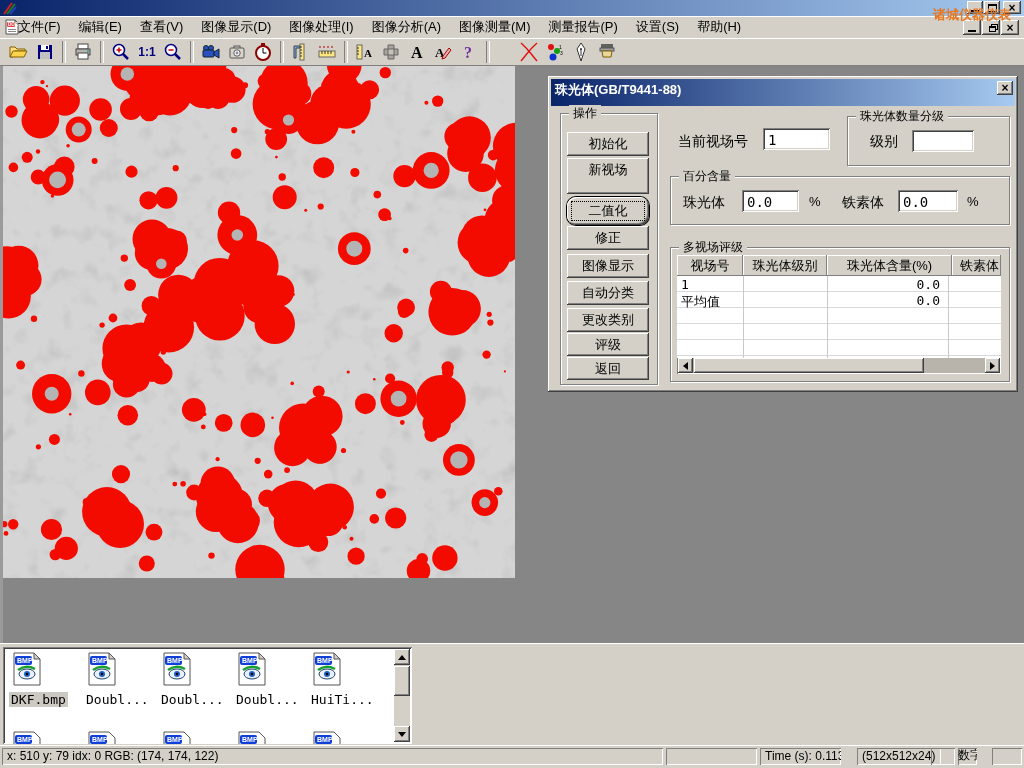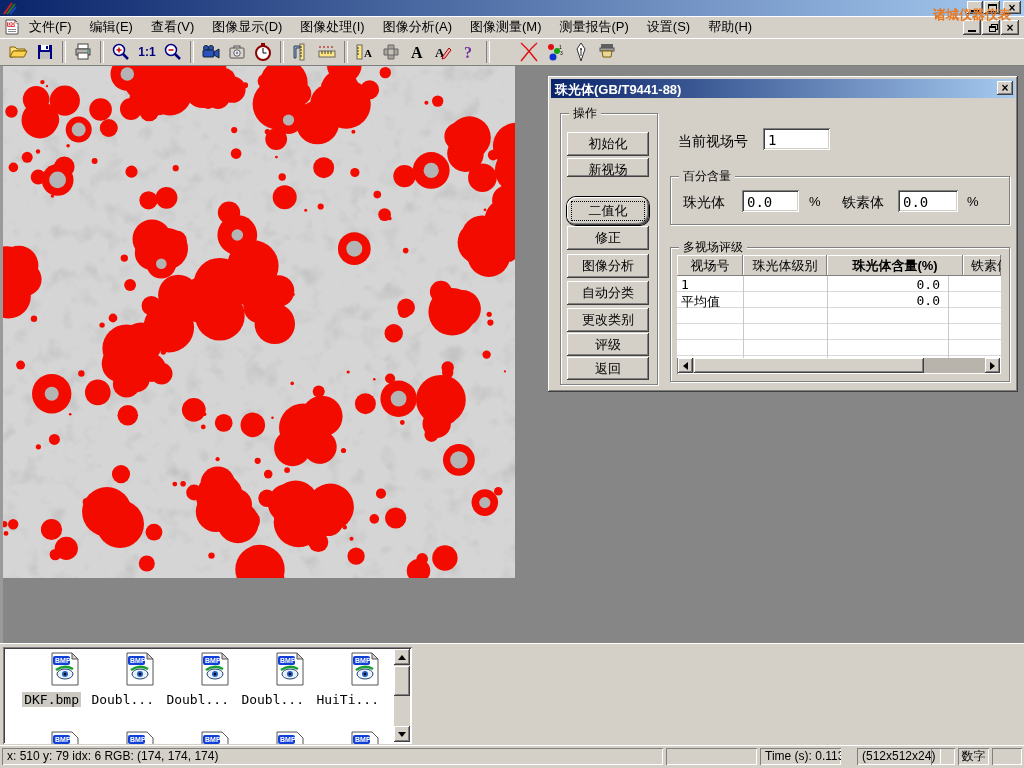--- a/index.html
+++ b/index.html
@@ -37,21 +37,21 @@
          display:flex;align-items:center;justify-content:center;box-sizing:border-box;flex:none;overflow:hidden;white-space:nowrap;}
   .vline{position:absolute;width:1px;background:#c9c9c9;top:21px;bottom:16px;}
   .cellv{font:13px "DejaVu Sans Mono",monospace;}
   .arrowbtn{background:#d4d0c8;box-shadow:inset -1px -1px 0 #404040,inset 1px 1px 0 #fff,inset -2px -2px 0 #808080;
             display:flex;align-items:center;justify-content:center;}
   .tri-l{width:0;height:0;border:4px solid transparent;border-right:5px solid #000;margin-left:-4px;}
   .tri-r{width:0;height:0;border:4px solid transparent;border-left:5px solid #000;margin-right:-4px;}
   .tri-u{width:0;height:0;border:4px solid transparent;border-bottom:5px solid #000;margin-top:-4px;}
   .tri-d{width:0;height:0;border:4px solid transparent;border-top:5px solid #000;margin-bottom:-4px;}
   
-  .fitem{position:absolute;width:72px;text-align:right;}
+  .fitem{position:absolute;width:72px;text-align:left;}
   .flabel{font:13px "DejaVu Sans Mono",monospace;white-space:nowrap;display:inline-block;padding:0 2px;}
   .flabel.sel{background:#ccc9c2;}
   
   .sbpanel{position:absolute;top:3px;height:17px;box-shadow:inset 1px 1px 0 #808080,inset -1px -1px 0 #fff;
            font-size:12px;line-height:17px;padding-left:5px;box-sizing:border-box;white-space:nowrap;overflow:hidden;}
   .watermark{color:#e87820;font-size:13px;font-weight:bold;z-index:60;pointer-events:none;white-space:nowrap;}
 </style>
 </head>
 <body>
 
@@ -75,21 +75,21 @@
 
 <div class="abs" style="left:0;top:16px;width:1024px;height:22px;background:#d4d0c8;border-bottom:1px solid #808080;box-shadow:inset 0 1px 0 #fff;">
   <svg class="abs" style="left:4px;top:3px;" width="16" height="16" viewBox="0 0 16 16">
     <path d="M2 1h9l3 3v11H2z" fill="#fff" stroke="#555"></path>
     <path d="M11 1l3 3h-3z" fill="#d4d0c8" stroke="#555"></path>
     <rect x="3" y="3" width="8" height="5" rx="1" fill="#e84040"></rect>
     <text x="4" y="7" font-size="4.5" font-weight="bold" fill="#fff" font-family="Liberation Sans,sans-serif">DOC</text>
     <rect x="4" y="10" width="8" height="1" fill="#888"></rect>
       <rect x="4" y="12" width="8" height="1" fill="#888"></rect>
   </svg>
-  <div class="abs" style="left:20px;top:0;">
+  <div class="abs" style="left:9px;top:0;">
     <span class="menuitem">文件(F)</span><span class="menuitem">编辑(E)</span><span class="menuitem">查看(V)</span><span class="menuitem">图像显示(D)</span><span class="menuitem">图像处理(I)</span><span class="menuitem">图像分析(A)</span><span class="menuitem">图像测量(M)</span><span class="menuitem">测量报告(P)</span><span class="menuitem">设置(S)</span><span class="menuitem">帮助(H)</span>
   </div>
   <div class="abs capbtn" style="left:963px;top:4px;width:18px;height:15px;">
       <div class="glyph-min"></div>
     </div>
   <div class="abs capbtn" style="left:982px;top:4px;width:18px;height:15px;">
       <div class="glyph-restore"></div>
     </div>
   <div class="abs capbtn" style="left:1001px;top:4px;width:18px;height:15px;">
       <span class="glyph-x">×</span>
@@ -568,80 +568,85 @@
         <circle cx="75.7" cy="63.6" r="7.0" fill="#b4b4b4"></circle>
         <circle cx="234.3" cy="169.0" r="19.9" fill="#f30b00"></circle>
         <circle cx="234.3" cy="169.0" r="5.8" fill="#b4b4b4"></circle>
         <circle cx="124.3" cy="8.0" r="16.8" fill="#f30b00"></circle>
         <circle cx="124.3" cy="8.0" r="6.8" fill="#b4b4b4"></circle>
       </g>
   </svg>
 </div>
 
 <div class="abs raised" style="left:548px;top:76px;width:470px;height:316px;z-index:40;">
-  <div class="abs tbar" style="left:3px;top:3px;width:464px;height:19px;">
+  <div class="abs tbar" style="left:3px;top:3px;width:464px;height:27px;">
     <div class="ttext" style="padding:2px 0 0 4px;font-size:13px;">珠光体(GB/T9441-88)</div>
   </div>
   <div class="abs capbtn" style="left:449px;top:5px;width:16px;height:14px;">
       <span class="glyph-x">×</span>
     </div>
 
   <div class="abs groupbox" style="left:12px;top:37px;width:96px;height:270px;">
     <div class="grouplabel">操作</div>
   </div>
   <div class="abs btn" style="left:19px;top:56px;width:82px;height:24px;line-height:24px;">
       <span>初始化</span>
     </div>
-  <div class="abs btn" style="left:19px;top:82px;width:82px;height:19px;line-height:24px;">
+  <div class="abs btn" style="left:19px;top:82px;width:82px;height:36px;line-height:24px;">
       <span>新视场</span>
     </div>
   <div class="abs btn focused" style="left:19px;top:121px;width:82px;height:28px;line-height:28px;">
       <span>二值化</span>
     </div>
   <div class="abs btn" style="left:19px;top:150px;width:82px;height:24px;line-height:24px;">
       <span>修正</span>
     </div>
   <div class="abs btn" style="left:19px;top:178px;width:82px;height:24px;line-height:24px;">
-      <span>图像分析</span>
+      <span>图像显示</span>
     </div>
   <div class="abs btn" style="left:19px;top:205px;width:82px;height:24px;line-height:24px;">
       <span>自动分类</span>
     </div>
   <div class="abs btn" style="left:19px;top:232px;width:82px;height:24px;line-height:24px;">
       <span>更改类别</span>
     </div>
   <div class="abs btn" style="left:19px;top:257px;width:82px;height:23px;line-height:23px;">
       <span>评级</span>
     </div>
   <div class="abs btn" style="left:19px;top:281px;width:82px;height:23px;line-height:23px;">
       <span>返回</span>
     </div>
 
   <div class="abs" style="left:130px;top:57px;font-size:14px;">当前视场号</div>
   <div class="abs edit" style="left:215px;top:52px;width:67px;height:22px;">1</div>
 
+  <div class="abs groupbox" style="left:299px;top:40px;width:161px;height:48px;">
+    <div class="grouplabel">珠光体数量分级</div>
+    <div class="abs" style="left:22px;top:16px;font-size:14px;">级别</div>
+    <div class="abs edit" style="left:64px;top:13px;width:62px;height:22px;"></div>
+  </div>
 
   <div class="abs groupbox" style="left:122px;top:100px;width:338px;height:47px;">
     <div class="grouplabel">百分含量</div>
     <div class="abs" style="left:12px;top:17px;font-size:14px;">珠光体</div>
     <div class="abs edit" style="left:71px;top:13px;width:57px;height:22px;">0.0</div>
     <div class="abs" style="left:138px;top:17px;font-size:13px;">%</div>
     <div class="abs" style="left:171px;top:17px;font-size:14px;">铁素体</div>
     <div class="abs edit" style="left:227px;top:13px;width:60px;height:22px;">0.0</div>
     <div class="abs" style="left:296px;top:17px;font-size:13px;">%</div>
   </div>
 
   <div class="abs groupbox" style="left:122px;top:171px;width:338px;height:133px;">
     <div class="grouplabel">多视场评级</div>
 
     <div class="abs" style="left:6px;top:7px;width:324px;height:119px;background:#fff;box-shadow:inset 1px 1px 0 #808080,inset -1px -1px 0 #fff;">
       <div style="display:flex;height:21px;">
         <div class="hcell" style="width:66px;">视场号</div>
         <div class="hcell" style="width:84px;">珠光体级别</div>
-        <div class="hcell" style="width:136px;font-weight:bold;">珠光体含量(%)</div>
+        <div class="hcell" style="width:125px;">珠光体含量(%)</div>
         <div class="hcell" style="flex:1;justify-content:flex-start;padding-left:8px;">铁素体</div>
       </div>
       <div class="abs" style="left:0;top:21px;width:324px;height:82px;background:repeating-linear-gradient(to bottom,#fff 0 15px,#d8d8d8 15px 16px);">
         <div class="vline" style="left:66px;top:0;bottom:0;height:82px;"></div>
         <div class="vline" style="left:150px;top:0;bottom:0;height:82px;"></div>
         <div class="vline" style="left:271px;top:0;bottom:0;height:82px;"></div>
         <div class="abs cellv" style="left:4px;top:1px;">1</div>
         <div class="abs cellv" style="left:150px;top:1px;width:113px;text-align:right;">0.0</div>
         <div class="abs" style="left:4px;top:17px;font-size:13px;">平均值</div>
         <div class="abs cellv" style="left:150px;top:17px;width:113px;text-align:right;">0.0</div>
@@ -763,20 +768,20 @@
       <div class="abs raised" style="left:0;top:17px;width:16px;height:30px;"></div>
       <div class="abs arrowbtn" style="left:0;bottom:0;width:16px;height:16px;">
           <div class="tri-d"></div>
         </div>
     </div>
   </div>
 
 </div>
 
 <div class="abs" style="left:0;top:745px;width:1024px;height:23px;background:#d4d0c8;box-shadow:inset 0 1px 0 #fff;">
-  <div class="sbpanel" style="left:2px;width:661px;">x: 510 y: 79 idx: 6  RGB: (174, 174, 174)</div>
+  <div class="sbpanel" style="left:2px;width:661px;">x: 510 y: 79 idx: 0  RGB: (174, 174, 122)</div>
   <div class="sbpanel" style="left:666px;width:91px;"></div>
   <div class="sbpanel" style="left:760px;width:81px;">Time (s): 0.113</div>
   <div class="sbpanel" style="left:857px;width:84px;">(512x512x24)</div>
   <div class="sbpanel" style="left:931px;width:24px;"></div>
-  <div class="sbpanel" style="left:958px;width:31px;text-align:center;padding-left:0;">数字</div>
+  <div class="sbpanel" style="left:958px;width:19px;text-align:center;padding-left:0;font-family:Liberation Mono, monospace;">数字</div>
   <div class="sbpanel" style="left:992px;width:30px;"></div>
 </div>
 
 </body></html>

